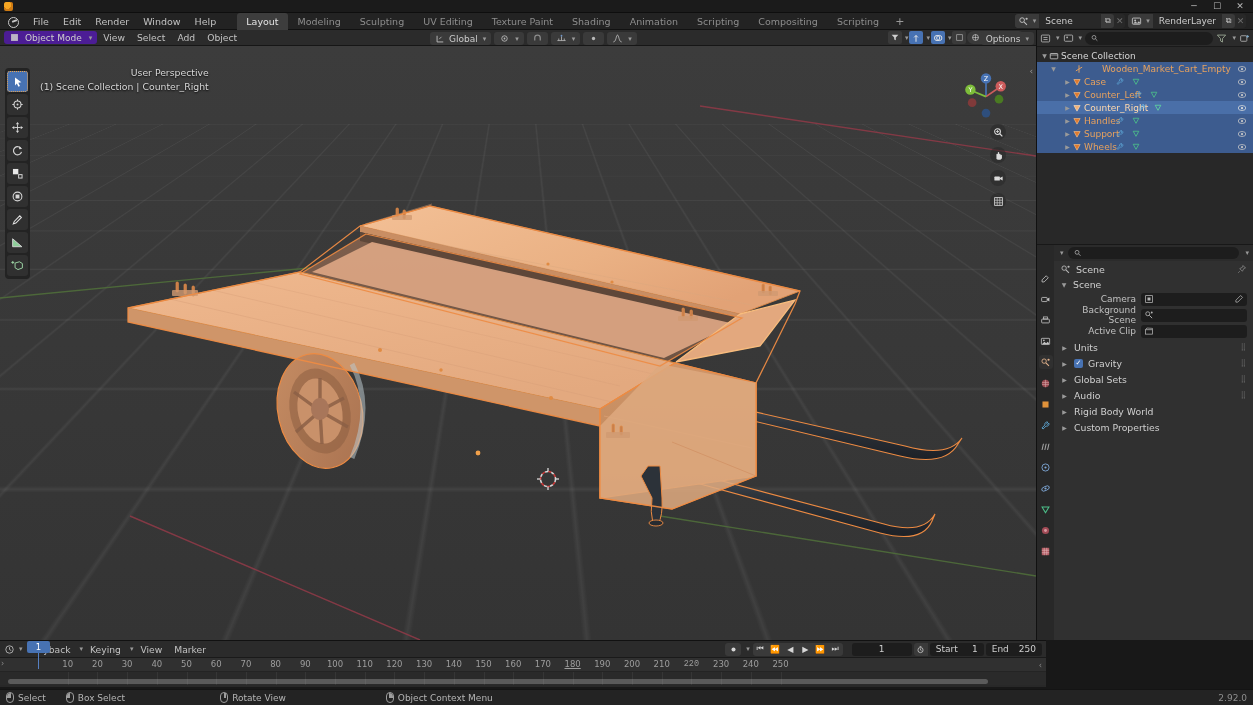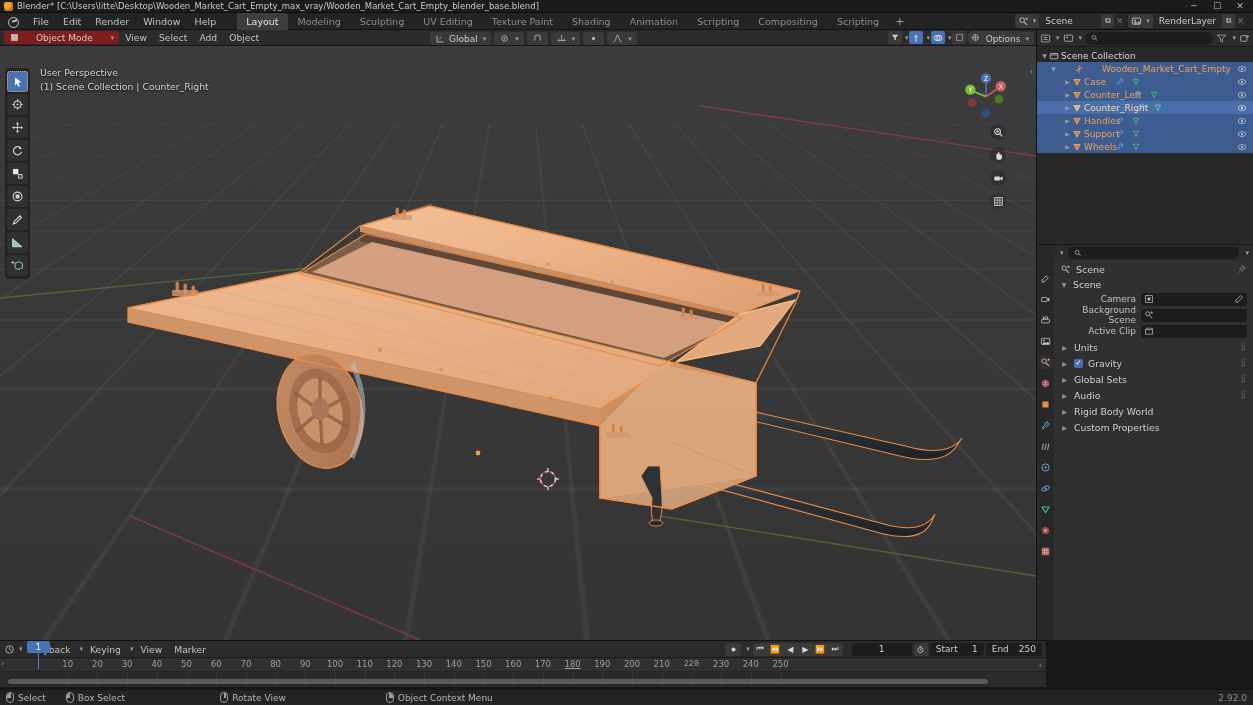--- a/index.html
+++ b/index.html
@@ -33,34 +33,34 @@
   .id-field{display:flex;align-items:center;background:#282828;border-radius:3px;height:14px;}
   .id-btn{display:flex;align-items:center;gap:2px;background:#3a3a3a;border-radius:3px 0 0 3px;height:14px;padding:0 3px;}
   .id-name{background:#282828;height:14px;line-height:14px;padding:0 6px;font-size:9px;color:#cdcdcd;min-width:62px;}
   .mini-ico{width:11px;height:11px;flex:none;opacity:.85;}
   .sq-btn{width:13px;height:14px;background:#3a3a3a;border-radius:0 3px 3px 0;display:flex;align-items:center;justify-content:center;}
   .x-btn{width:11px;height:14px;display:flex;align-items:center;justify-content:center;color:#6d6d6d;font-size:9px;}
 
   
   .vp-header{position:absolute;left:0;top:30px;width:1036px;height:16px;background:#2b2b2b;display:flex;align-items:center;
     padding:0 4px;border-bottom:1px solid #161616;}
-  .mode-btn{display:flex;align-items:center;gap:16px;background:#7f1d1d;border-radius:3px;height:13px;padding:0 5px;font-size:9px;color:#ccc;}
+  .mode-btn{display:flex;align-items:center;gap:5px;background:#4c1d95;border-radius:3px;height:13px;padding:0 5px;font-size:9px;color:#ccc;}
   .drop-arrow{font-size:7px;color:#9a9a9a;margin-left:2px;}
   .hdr-menu{padding:0 6px;font-size:9.2px;color:#c2c2c2;cursor:default;}
   .hdr-grp{display:flex;align-items:center;gap:1px;}
   .hdr-btn{width:14px;height:13px;border-radius:2px;background:#3a3a3a;display:flex;align-items:center;justify-content:center;}
   .hdr-btn.on{background:#4772b3;}
   .hdr-right{margin-left:auto;display:flex;align-items:center;gap:2px;}
   .pill{display:flex;align-items:center;gap:3px;background:#3a3a3a;border-radius:3px;height:13px;padding:0 5px;font-size:9px;color:#ccc;}
   .shade-grp{display:flex;background:#3a3a3a;border-radius:7px;height:13px;align-items:center;padding:0 1px;}
   .shade-grp i{width:14px;height:11px;border-radius:6px;display:flex;align-items:center;justify-content:center;font-style:normal;}
   .shade-grp i.on{background:#4772b3;}
 
   
-  .viewport{position:absolute;left:0;top:46px;width:1036px;height:594px;overflow:hidden;background:#3b3b3b;}
+  .viewport{position:absolute;left:0;top:46px;width:1036px;height:594px;overflow:hidden;background:#3b3b3b;text-align:right;}
   .vp-grid{position:absolute;inset:0;
      background-image:
        linear-gradient(rgba(255,255,255,.055) 1px, transparent 1px),
        linear-gradient(90deg, rgba(255,255,255,.055) 1px, transparent 1px);
      background-size:38px 38px;
      transform:perspective(520px) rotateX(56deg) scale(2.4);
      transform-origin:50% 42%;
   }
   .vp-bg{position:absolute;inset:0;background:linear-gradient(#3c3c3c,#343434);}
   .toolshelf{position:absolute;left:5px;top:22px;width:25px;background:#232323;border-radius:4px;padding:3px 0;
@@ -148,21 +148,20 @@
   .rightcol-sep{position:absolute;left:1036px;top:30px;width:1px;height:657px;background:#111;}
   .bottom-sep{position:absolute;left:0;top:640px;width:1046px;height:1px;background:#111;}
 </style>
 </head>
 <body>
 
 <div class="app">
 
   <div class="titlebar">
     <div class="tb-ico"></div>
-    <div class="tb-text">Blender* [C:\Users\litte\Desktop\Wooden_Market_Cart_Empty_max_vray/Wooden_Market_Cart_Empty_blender_base.blend]</div>
     <div class="win-btns">
       <span>─</span>
       <span>☐</span>
       <span>✕</span>
     </div>
   </div>
 
   <div class="topbar">
     <div class="blender-logo"></div>
     <div class="menu">File</div>

